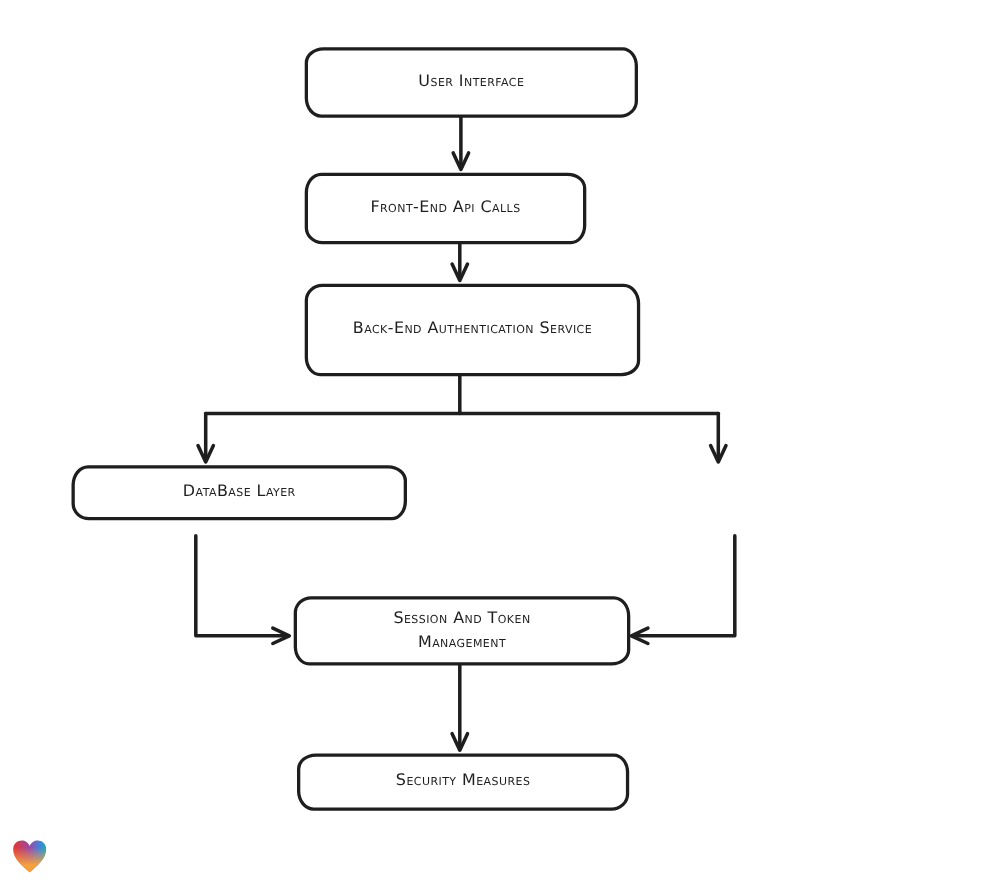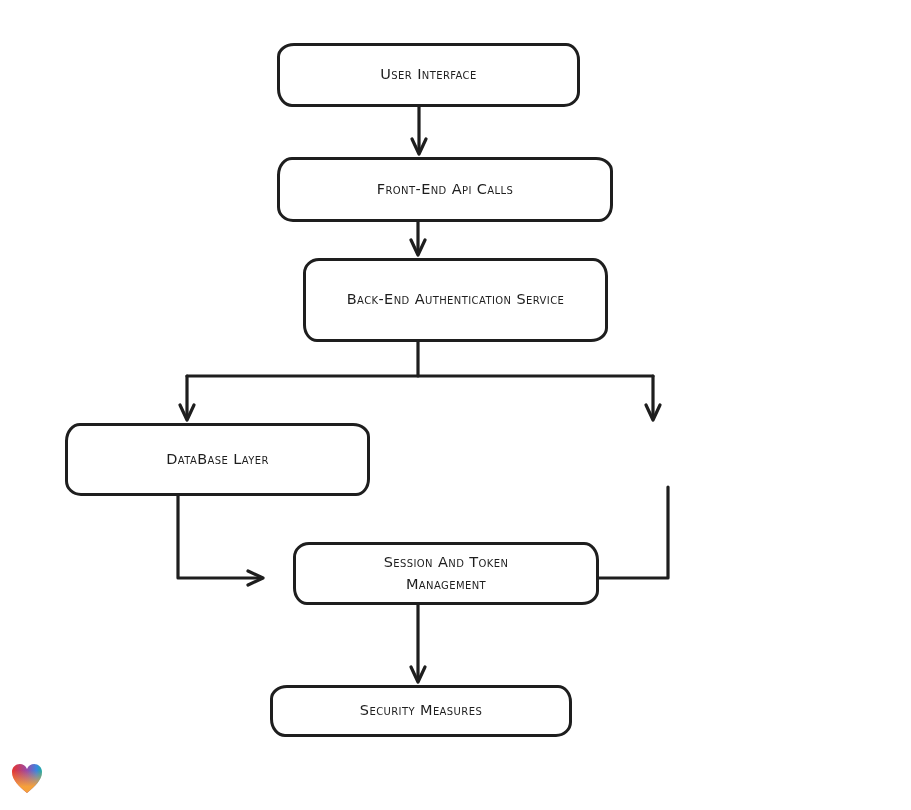--- a/index.html
+++ b/index.html
@@ -29,27 +29,27 @@
     font-size: 14.5px;
     font-variant: small-caps;
     letter-spacing: 0.4px;
     line-height: 1.5;
   }
   .node span { display: block; }
 
   
   .r1 { border-radius: 17px 14px 16px 15px / 14px 17px 15px 18px; }
   .r2 { border-radius: 15px 17px 14px 16px / 18px 14px 17px 15px; }
-  .r3 { border-radius: 16px 15px 17px 14px / 15px 18px 14px 17px; margin-left: 26px; }
+  .r3 { border-radius: 16px 15px 17px 14px / 15px 18px 14px 17px; }
 
   #n-user-interface   { left: 277px; top:  43px; width: 303px; height: 64px; }
-  #n-front-end        { left: 277px; top: 157px; width: 336px; height: 65px; }
+  #n-front-end        { left: 277px; top: 157px; width: 256px; height: 65px; }
   #n-back-end         { left: 277px; top: 258px; width: 305px; height: 84px; }
   #n-back-end span    { max-width: 232px; }
-  #n-database         { left:  65px; top: 423px; width: 305px; height: 73px; }
+  #n-database         { left:  65px; top: 423px; width: 305px; height: 50px; }
   #n-third-party      { left: 450px; top: 423px; width: 307px; height: 65px; }
   #n-session          { left: 267px; top: 542px; width: 306px; height: 63px; }
   #n-session span     { max-width: 205px; }
   #n-security         { left: 270px; top: 685px; width: 302px; height: 52px; }
 
   .logo { position: absolute; left: 10px; top: 762px; width: 34px; height: 34px; }
 </style>
 </head>
 <body>
 

